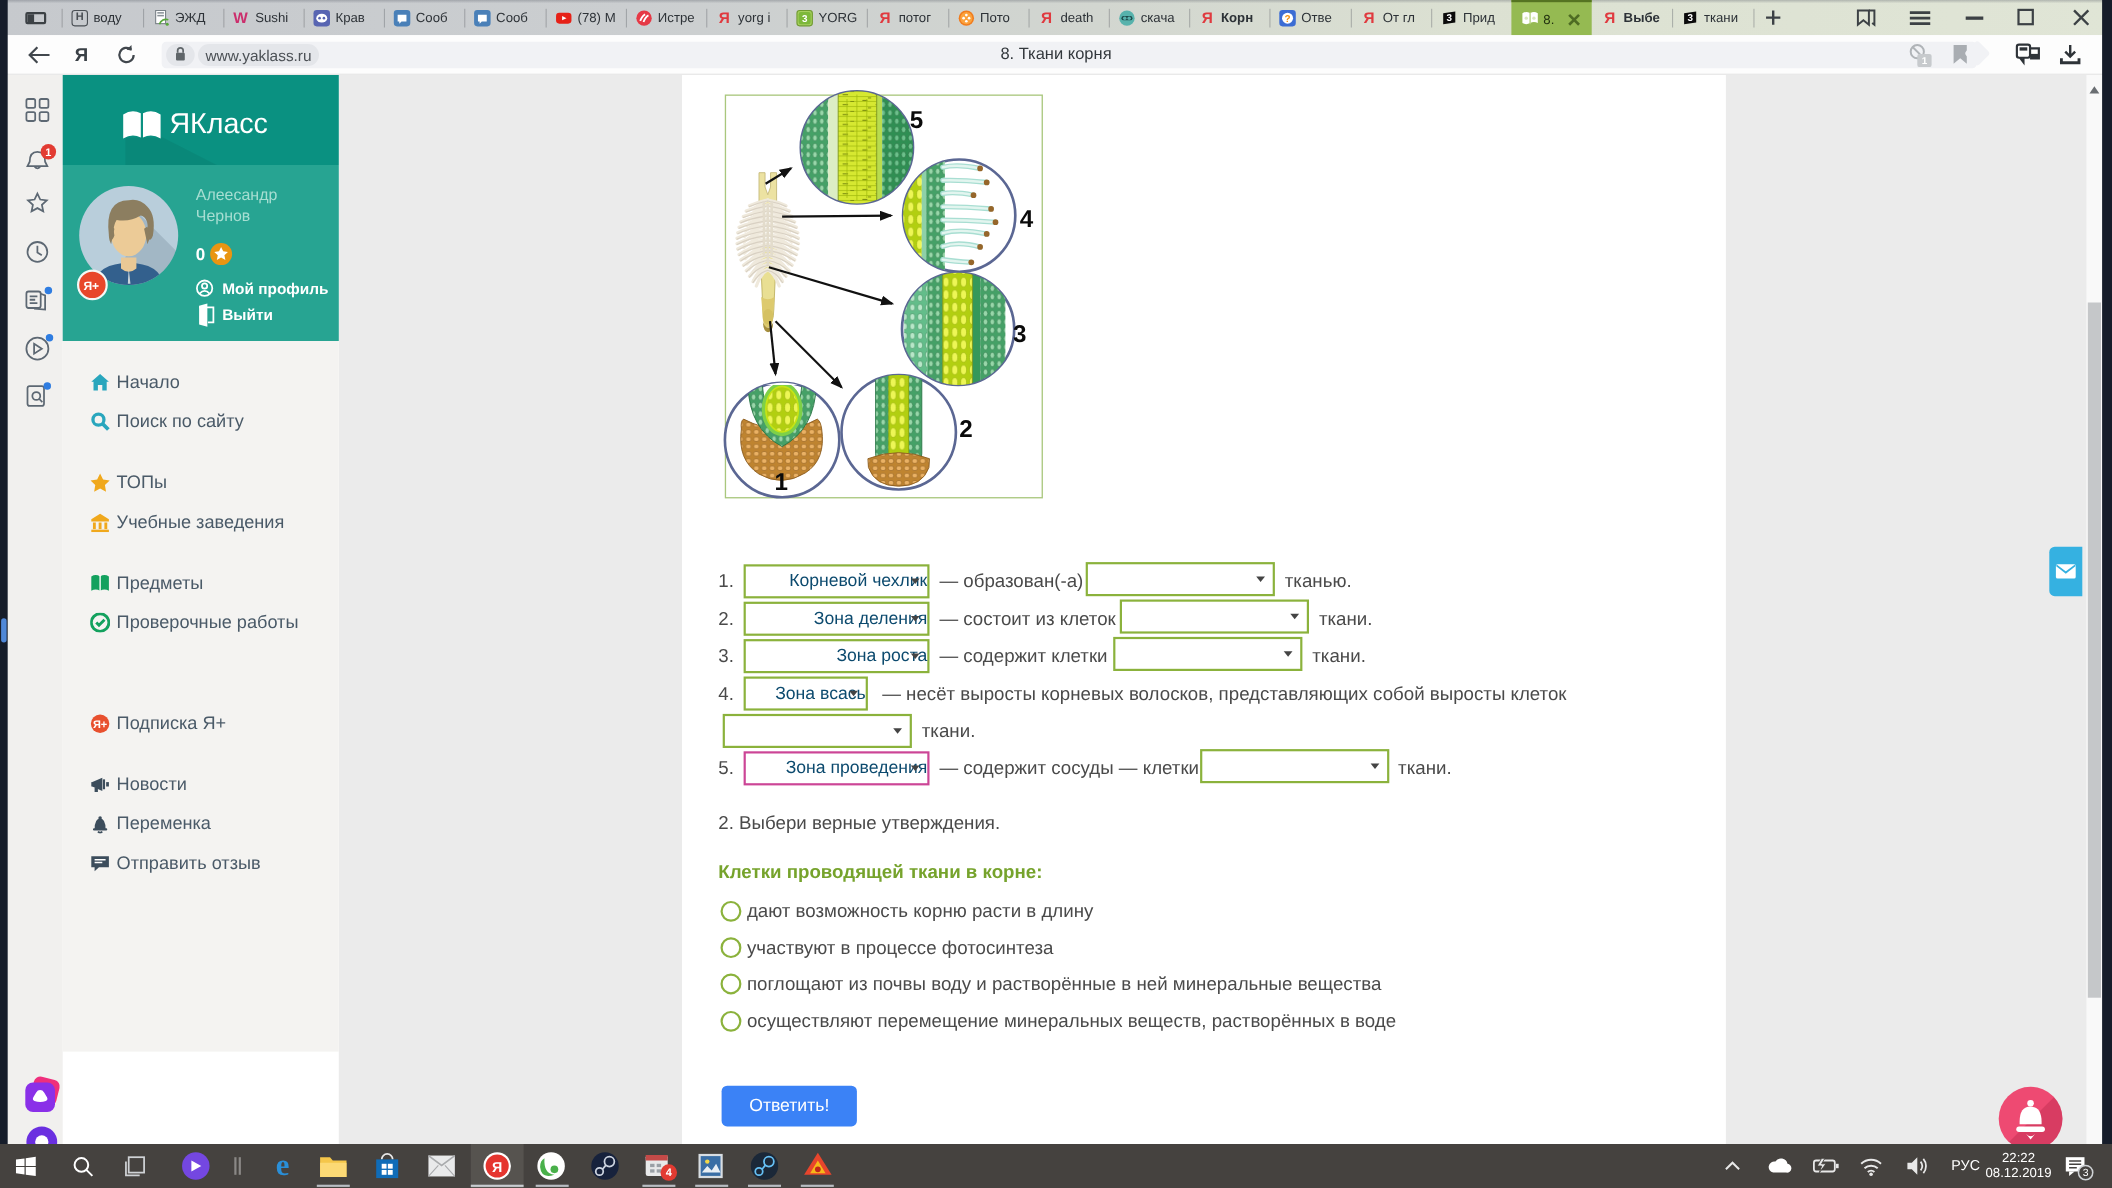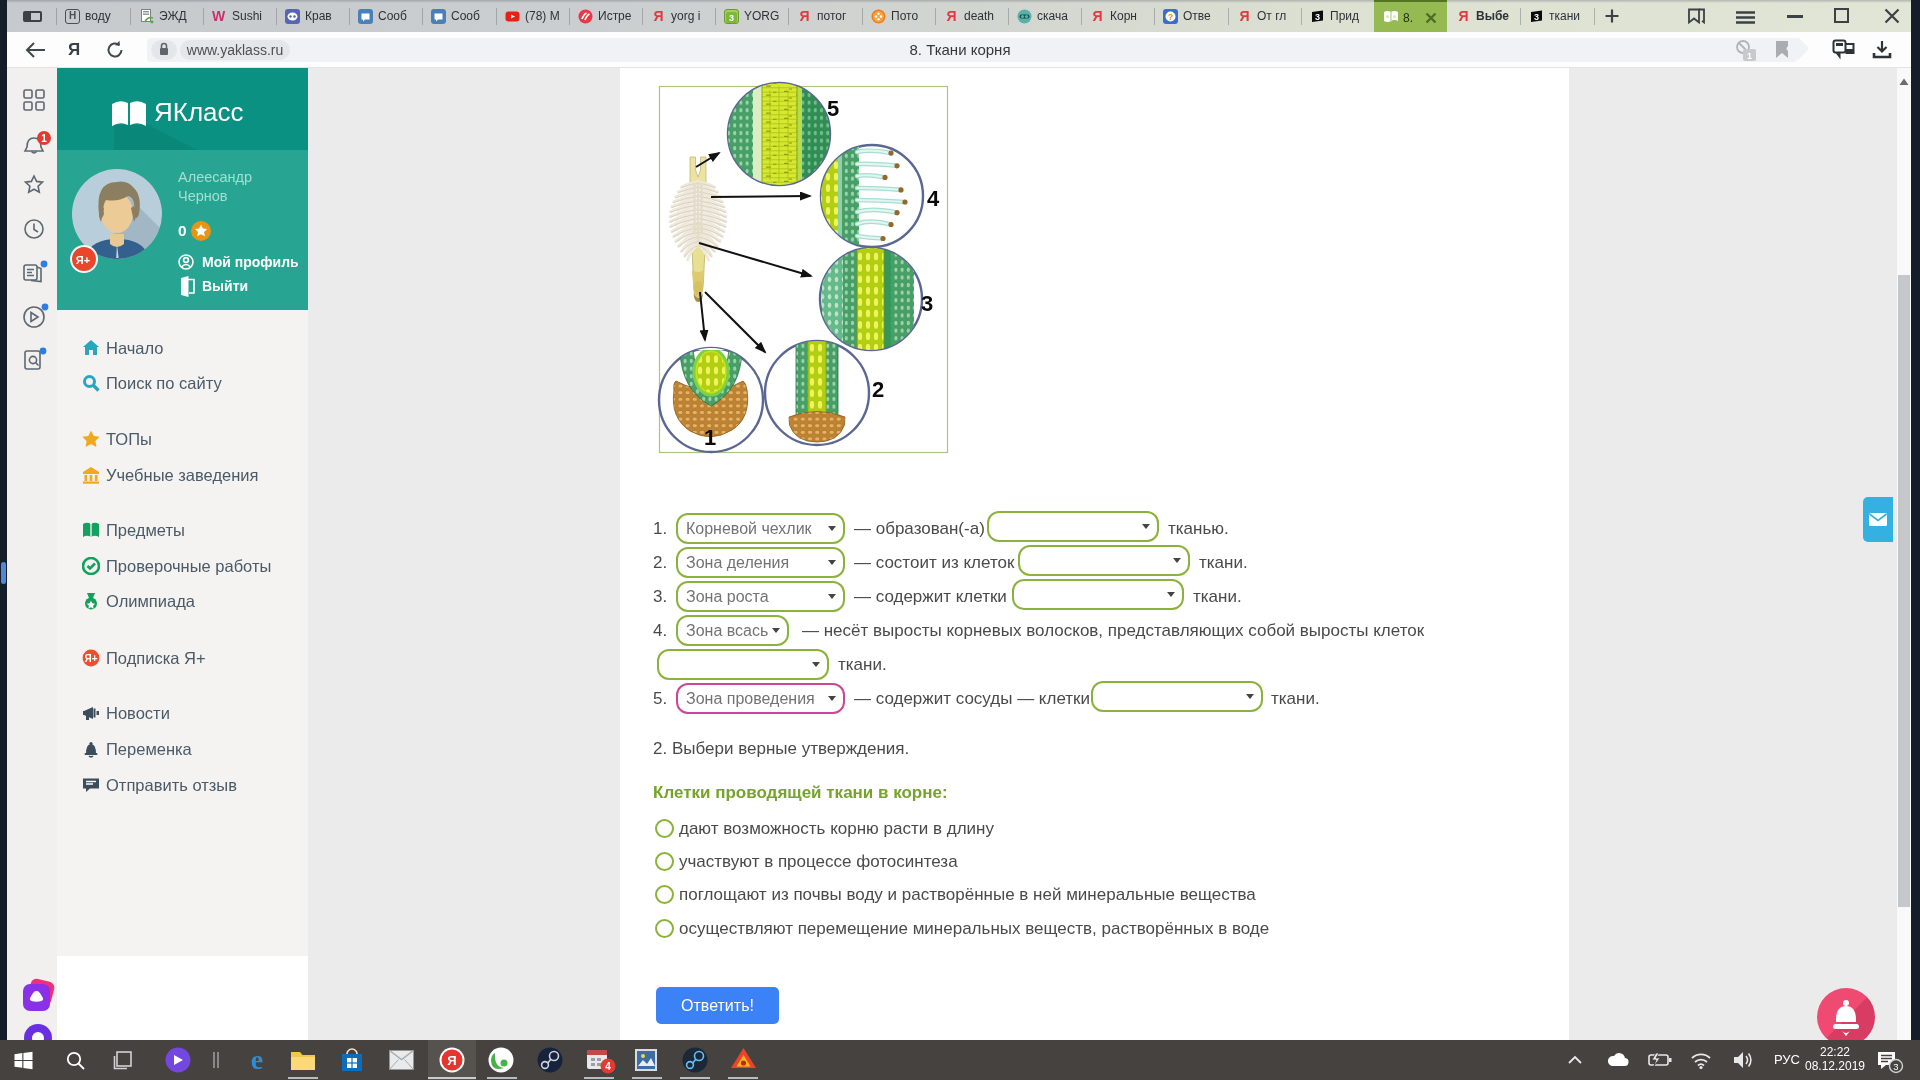--- a/index.html
+++ b/index.html
@@ -34,22 +34,22 @@
 #card   { left:620px; top:68px; width:949px; height:972px; background:#fff; }
 #sbtrack { left:1897px; top:68px; width:14px; height:972px; background:#f9f9f9; }
 #sbthumb { left:1898px; top:275px; width:12px; height:632px; background:#c5c7c9; }
 
 .navitem { position:absolute; left:0; width:251px; height:34px; }
 .navtxt { position:absolute; left:49px; top:0; line-height:34px; font-size:16.5px; color:#4a5a68; white-space:nowrap;}
 .navico { position:absolute; left:25px; top:8px; width:18px; height:18px; }
 
 
 .ftxt { position:absolute; height:31px; line-height:31px; font-size:17px; color:#4a4a4a; white-space:nowrap; }
-.sel { position:absolute; height:31px; background:#fff; border:2px solid #8bb23c; border-radius:12px;
-  font-size:16px; color:#737373; line-height:27px; padding-left:8px; white-space:nowrap; }
+.sel { position:absolute; height:31px; background:#fff; border:2px solid #8bb23c; border-radius:0;
+  font-size:16px; color:#0c4a6e; line-height:27px; padding-left:8px; white-space:nowrap;text-align:right; }
 .sel .arr { position:absolute; right:7px; top:11px; width:0; height:0; border-left:4px solid transparent; border-right:4px solid transparent; border-top:5px solid #444; }
 .radio { position:absolute; width:19px; height:19px; border:2.5px solid #8bb23c; border-radius:50%; background:#fff; }
 .rlbl { position:absolute; height:22px; line-height:22px; font-size:17px; color:#4a4a4a; white-space:nowrap; }
 
 
 #taskbar { left:0; top:1040px; width:1920px; height:40px; background:#45423f; z-index:80; }
 .uline { position:absolute; bottom:1px; left:8px; right:8px; height:2px; background:#9fa5ab; }
 </style>
 </head>
 <body>
@@ -161,21 +161,21 @@
           <circle cx="7.5" cy="7.5" r="7" fill="#57b2ac"></circle>
           <rect x="2.5" y="5.5" width="10" height="4" rx="2" fill="#1d4a4a"></rect>
           <circle cx="5.5" cy="7.5" r="1.6" fill="#57b2ac"></circle>
           <circle cx="9.5" cy="7.5" r="1.6" fill="#57b2ac"></circle>
         </svg></div>
     <div class="tabtxt" style="width:40px;">скача</div>
     </div>
   <div class="tabsep" style="left:1081px;"></div>
   <div class="tab" style="left:1081px;width:73px;">
     <div class="fav" style="color:#e03a3f;font-weight:bold;font-size:14px;line-height:15px;text-align:center;">Я</div>
-    <div class="tabtxt" style="width:40px;">Корн</div>
+    <div class="tabtxt" style="width:40px;font-weight:bold;">Корн</div>
     </div>
   <div class="tabsep" style="left:1154px;"></div>
   <div class="tab" style="left:1154px;width:74px;">
     <div class="fav favbox" style="background:#3b6cd4;"><svg width="15" height="15">
           <circle cx="7.5" cy="7.5" r="5" fill="#fff"></circle>
           <text x="7.5" y="11" font-size="9" font-weight="bold" fill="#f29111" text-anchor="middle" font-family="Liberation Sans">?</text>
         </svg></div>
     <div class="tabtxt" style="width:40px;">Отве</div>
     </div>
   <div class="tabsep" style="left:1228px;"></div>
@@ -718,28 +718,20 @@
         <rect x="8.4" y="2" width="1.2" height="14.5" fill="#fff"></rect>
       </svg>
     </div>
   <div class="navitem" style="top:239px;">
       <div class="navtxt">Проверочные работы</div>
     <svg class="navico" viewBox="0 0 18 18">
         <circle cx="9" cy="9" r="8" fill="none" stroke="#13a15e" stroke-width="2.6"></circle>
         <path d="M5.5 9 l2.5 2.5 L13 6.5" fill="none" stroke="#13a15e" stroke-width="2.6"></path>
       </svg>
     </div>
-  <div class="navitem" style="top:274px;">
-      <div class="navtxt">Олимпиада</div>
-    <svg class="navico" viewBox="0 0 18 18">
-        <path d="M5 1 h8 l-2 5 h-4 z" fill="#13a15e"></path>
-        <circle cx="9" cy="11.5" r="6" fill="#13a15e"></circle>
-        <path d="M9 8 l1.6 3.2 3.6 .5 -2.6 2.5 .6 3.6 -3.2 -1.7 -3.2 1.7 .6 -3.6 -2.6 -2.5 3.6 -.5 z" fill="#fff" transform="scale(0.8) translate(2.2,3)"></path>
-      </svg>
-    </div>
   <div class="navitem" style="top:331px;">
       <div class="navtxt">Подписка Я+</div>
     <svg class="navico" viewBox="0 0 18 18">
         <circle cx="9" cy="9" r="8.4" fill="#e8502e"></circle>
         <text x="9" y="13" font-size="10" font-weight="bold" fill="#fff" text-anchor="middle" font-family="Liberation Sans">Я+</text>
       </svg>
     </div>
   <div class="navitem" style="top:386px;">
       <div class="navtxt">Новости</div>
     <svg class="navico" viewBox="0 0 18 18">

